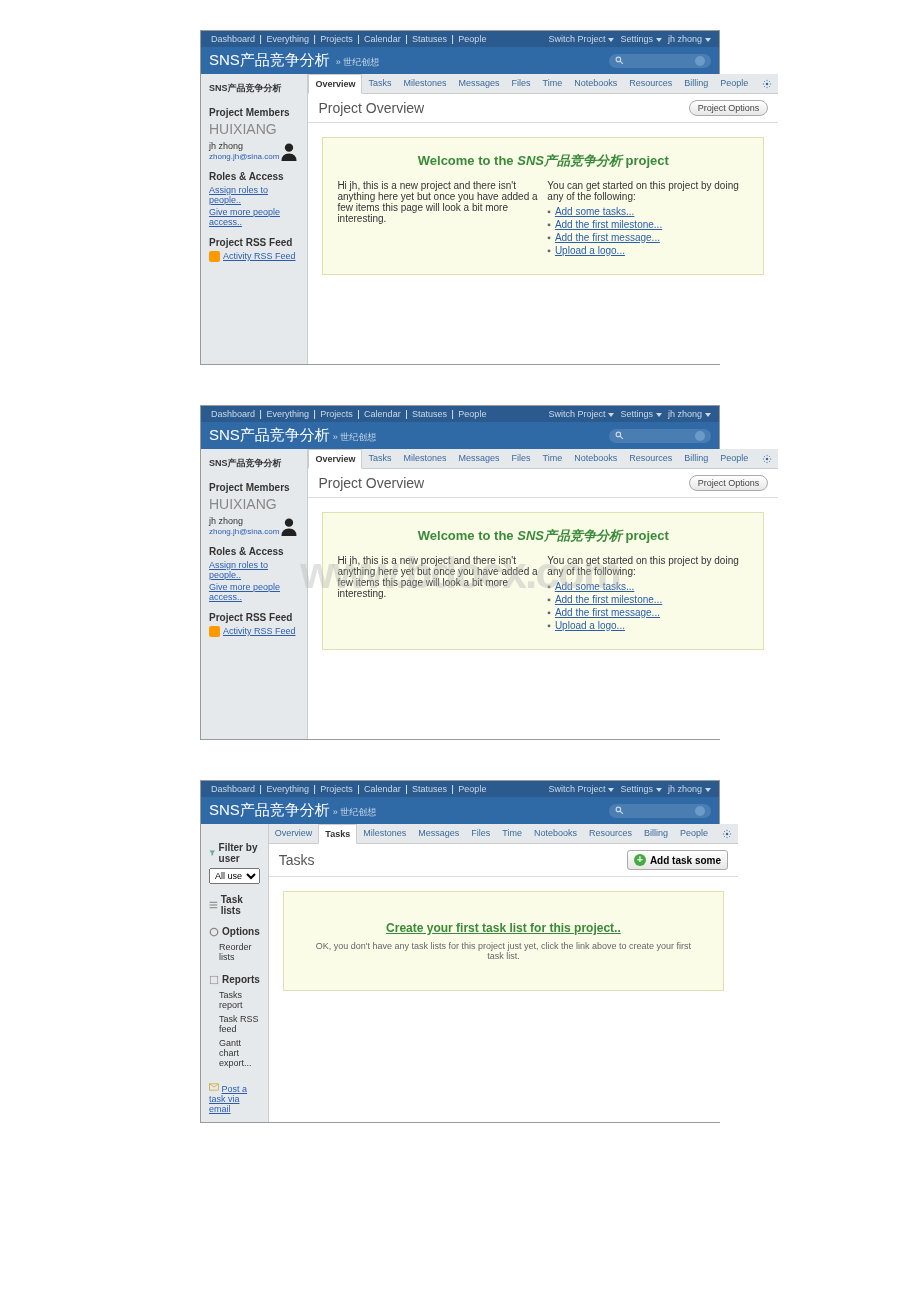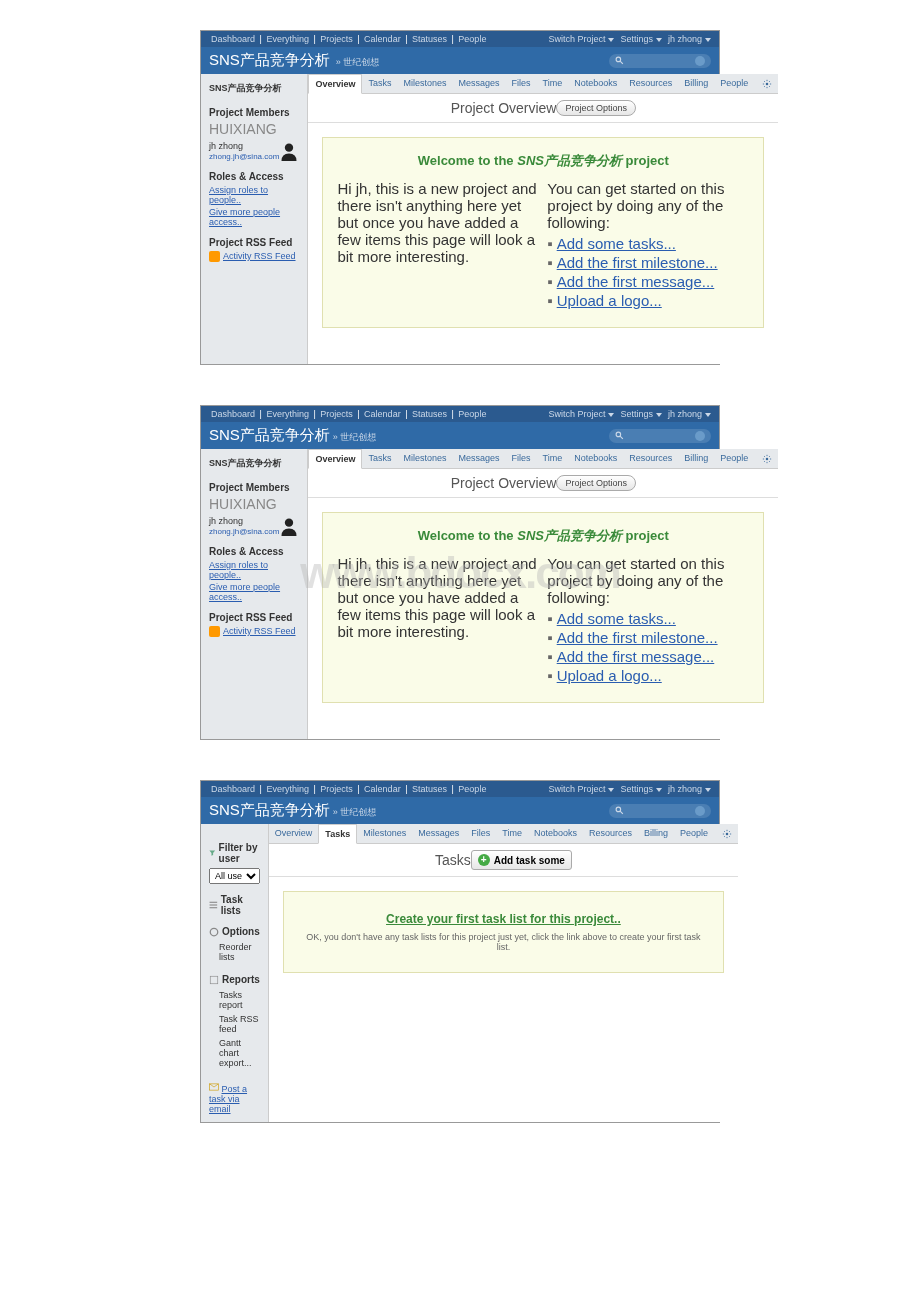--- a/index.html
+++ b/index.html
@@ -25,42 +25,42 @@
 .sidebar .mname{font-size:9px}
 .sidebar .mlink{color:#2a5db0;font-size:8px}
 .sidebar a.link{color:#2a5db0;text-decoration:underline;display:block;font-size:9px;margin:2px 0}
 .avatar{width:20px;height:20px}
 .rssi{display:inline-block;width:11px;height:11px;background:#f90;border-radius:2px;vertical-align:middle;margin-right:3px}
 .main{flex:1;background:#fff;border-left:1px solid #ccc}
 .tabs{display:flex;background:#e6e9ec;border-bottom:1px solid #ccc}
 .tabs .tab{padding:4px 6px;font-size:9px;color:#3a6a9c;cursor:pointer}
 .tabs .tab.active{background:#fff;border:1px solid #ccc;border-bottom:1px solid #fff;margin-bottom:-1px;font-weight:bold;color:#333}
 .tabs .gear{margin-left:2px;display:flex;align-items:center}
-.mainhead{display:flex;justify-content:center;align-items:center;padding:6px 10px;border-bottom:1px solid #ddd}
+.mainhead{display:flex;justify-content:space-between;align-items:center;padding:6px 10px;border-bottom:1px solid #ddd}
 .mainhead h2{margin:0;font-size:14px;font-weight:normal;color:#555}
 .btn{background:linear-gradient(#fff,#e6e6e6);border:1px solid #aaa;border-radius:9px;padding:2px 8px;font-size:9px;cursor:pointer;color:#444}
 .btn-add{background:linear-gradient(#fff,#e6e6e6);border:1px solid #aaa;border-radius:3px;padding:3px 6px;font-size:10px;cursor:pointer;display:flex;align-items:center;gap:4px;font-weight:bold}
 .plus{display:inline-block;width:12px;height:12px;background:#4a4;border-radius:50%;color:#fff;text-align:center;line-height:12px;font-size:10px;font-weight:bold}
 .welcome{background:#fafce8;border:1px solid #e0e0b0;margin:14px;padding:14px}
 .welcome h3{text-align:center;color:#3a8a3a;font-size:13px;margin:0 0 10px 0}
 .welcome h3 .pn{font-style:italic}
-.wcols{display:flex;gap:8px;font-size:15px;color:#333}
+.wcols{display:flex;gap:8px;font-size:10px;color:#333}
 .wcols .col{flex:1}
 .wcols ul{list-style:none;padding:0;margin:4px 0}
 .wcols li{margin:2px 0}
 .wcols li::before{content:"▪";color:#666;margin-right:4px}
 .wcols a{color:#2a5db0;text-decoration:underline}
 .watermark{position:absolute;left:50%;top:50%;transform:translate(-50%,-50%);font-size:44px;color:rgba(180,180,180,0.4);font-weight:bold;pointer-events:none;letter-spacing:-2px}
 
 .sb2 h4{display:flex;align-items:center;gap:3px}
 .sb2 .icon{width:10px;height:10px;display:inline-block}
 .filter{margin:4px 0 8px 0}
 .filter select{width:100%;font-size:9px;padding:1px}
 .sb2 .item{padding:2px 0 2px 10px;font-size:9px;color:#333}
-.tcenter{background:#fafce8;border:1px solid #e0e0b0;margin:14px;padding:20px;text-align:center}
+.tcenter{background:#fafce8;border:1px solid #e0e0b0;margin:14px;padding:29px;text-align:center}
 .tcenter a{color:#3a8a3a;font-size:12px;font-weight:bold;text-decoration:underline}
 .tcenter p{font-size:9px;color:#666;margin:6px 0 0 0}
 </style>
 </head>
 <body>
 
 <div class="page">
 
 <div class="panel">
   <div class="topnav">

